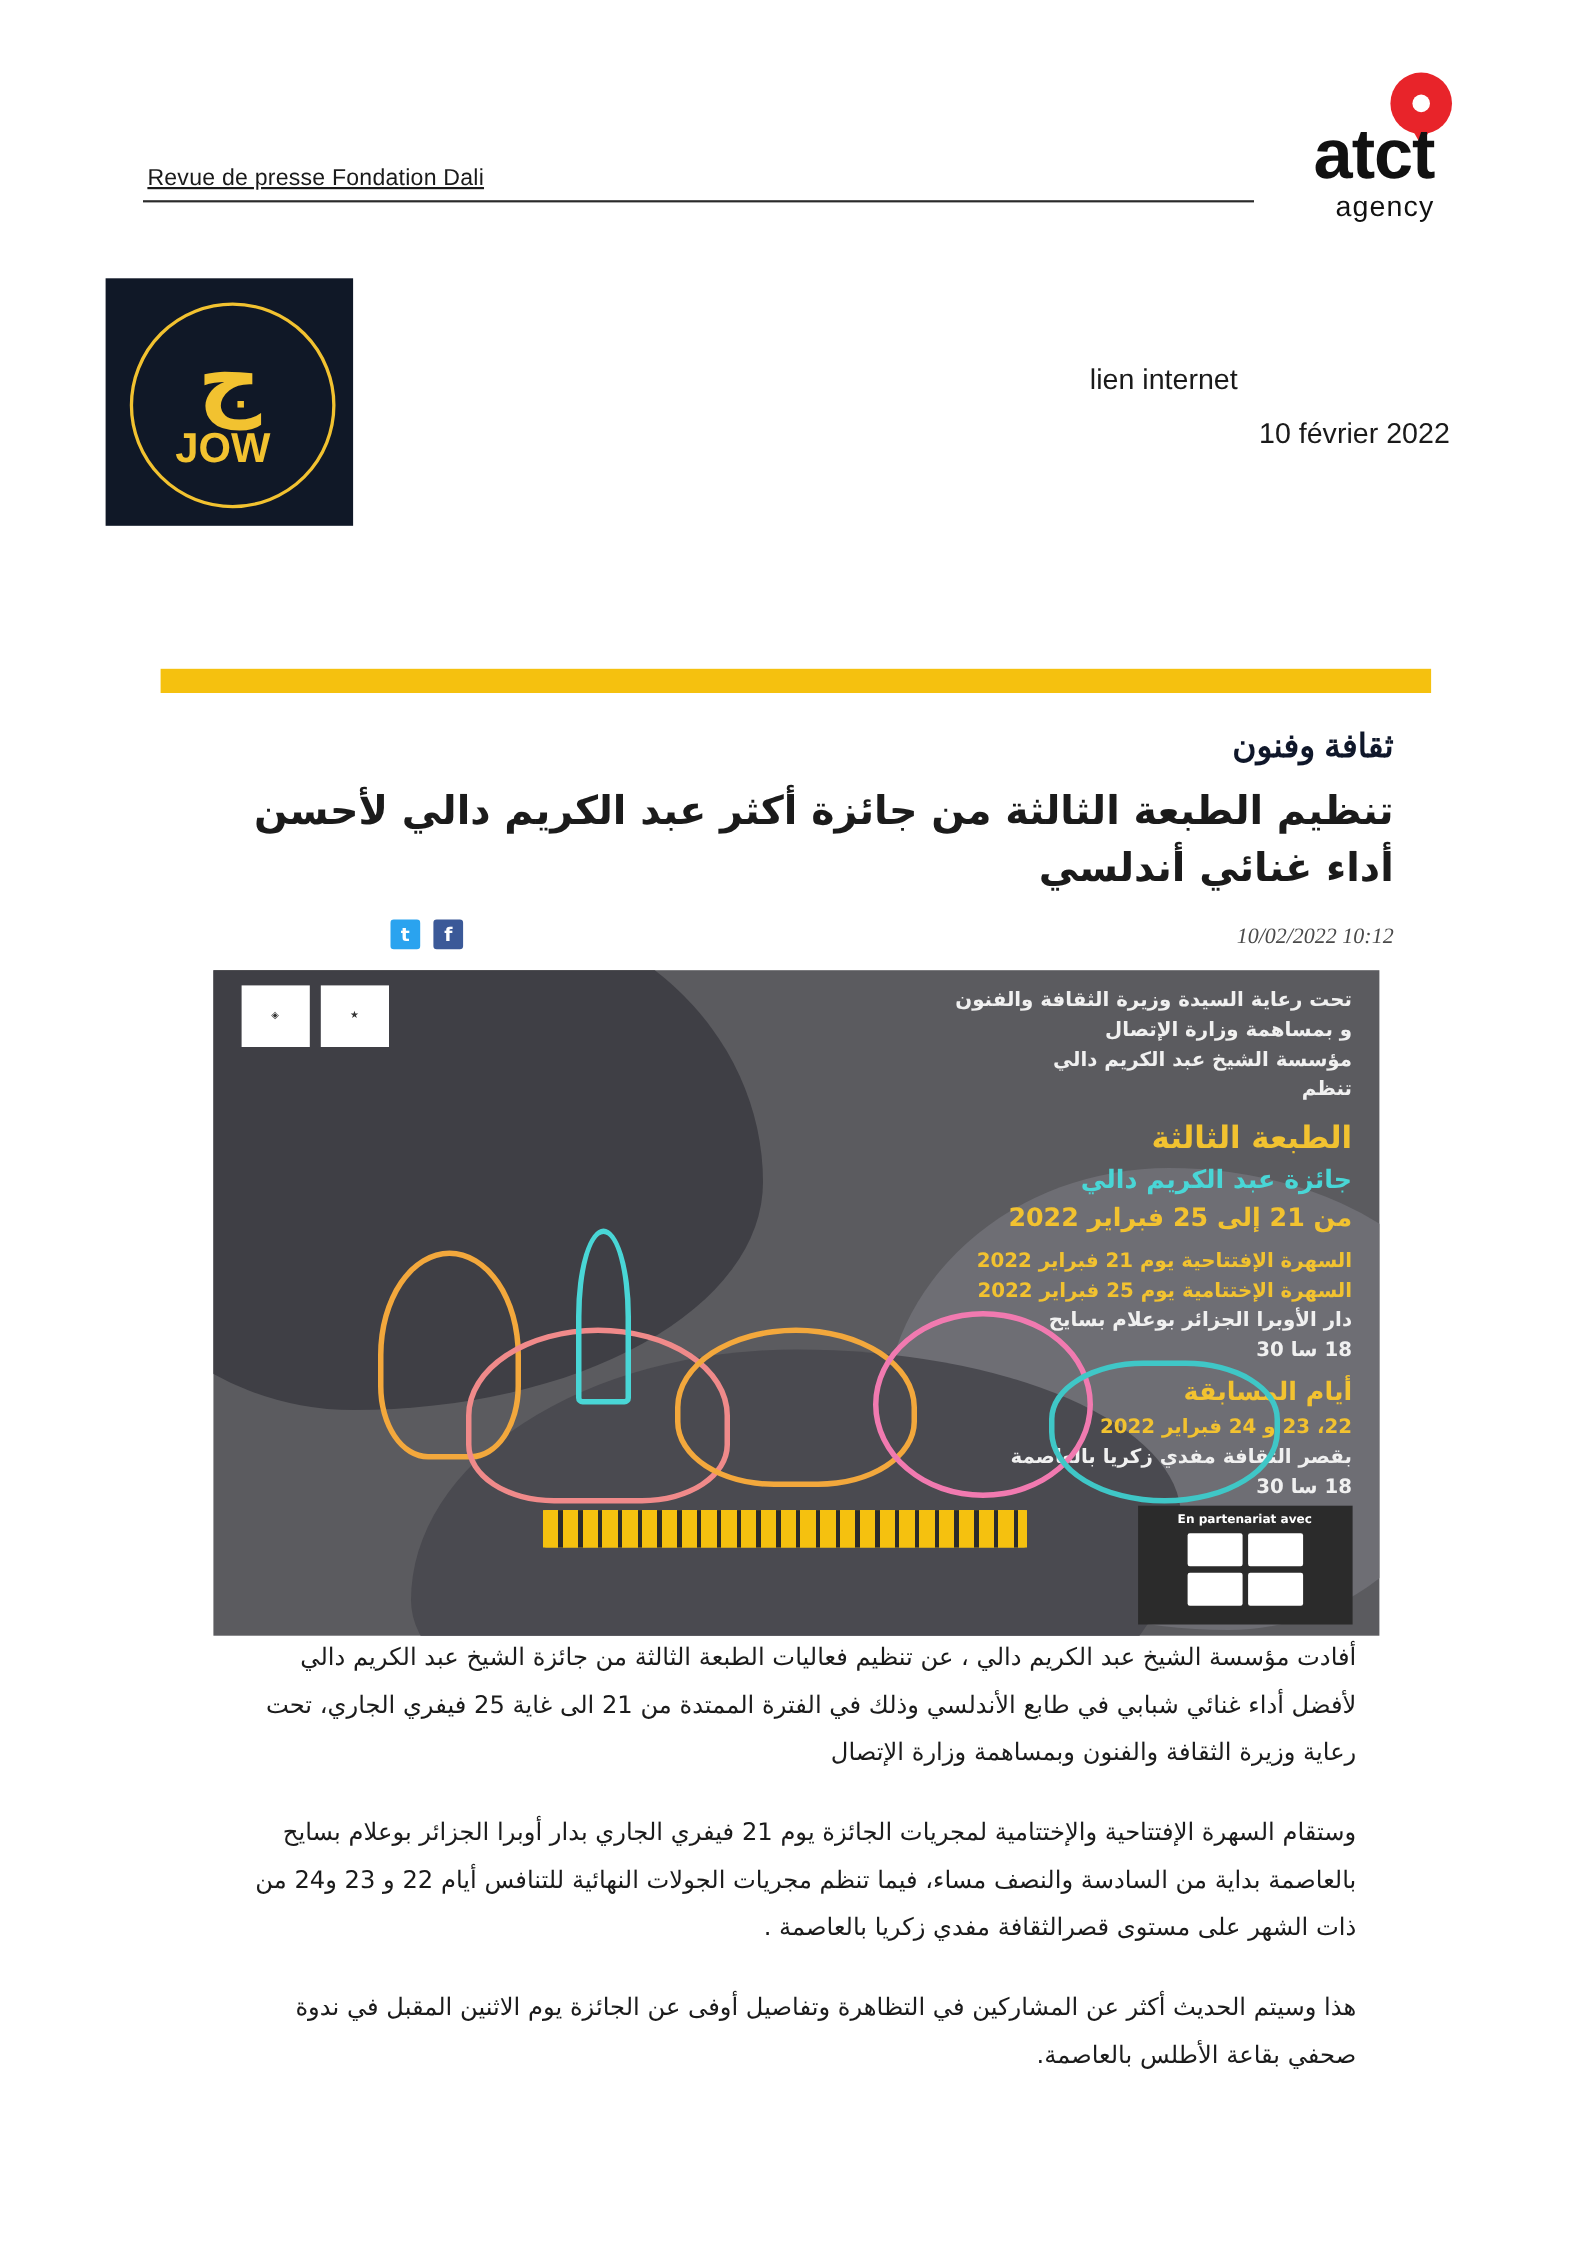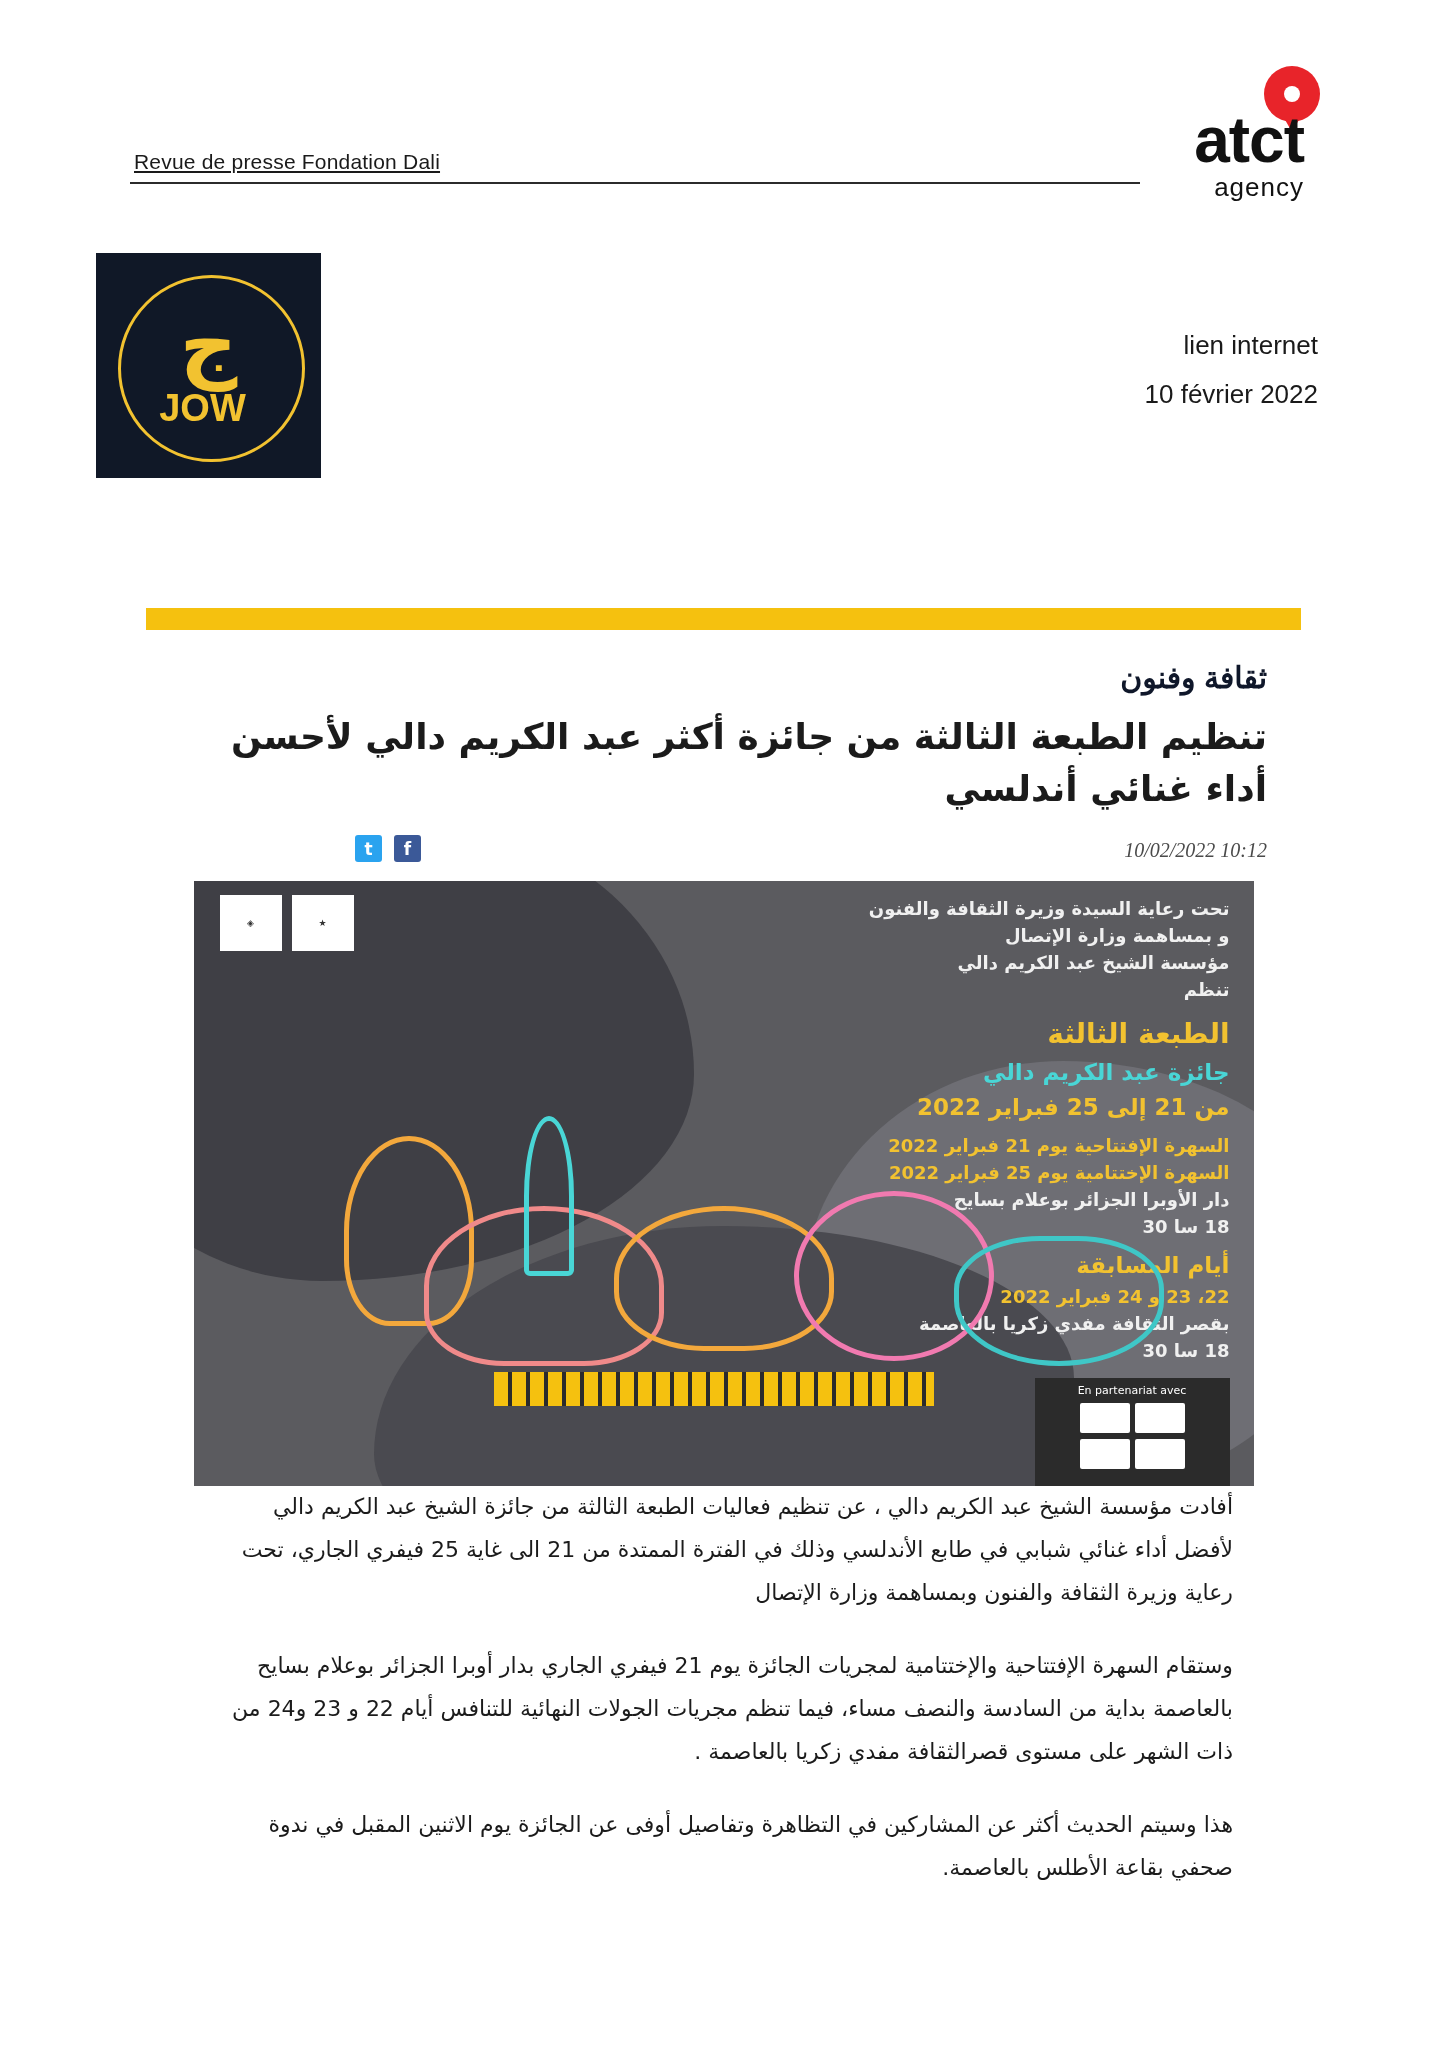--- a/index.html
+++ b/index.html
@@ -147,20 +147,21 @@
     position: absolute;
     right: 130px;
     top: 330px;
     width: 520px;
     text-align: right;
   }
   .meta .lien {
     font-size: 26px;
     color: #1a1a1a;
     margin-bottom: 18px;
+    text-align: center;
   }
   .meta .date {
     font-size: 26px;
     color: #1a1a1a;
   }
 
   
   .article {
     position: absolute;
     left: 146px;
@@ -359,31 +360,32 @@
     justify-content: center;
     font-size: 9px;
     color: #555;
     font-family: "DejaVu Sans", sans-serif;
     text-align: center;
     padding: 0 4px;
   }
   .partner-box {
     position: absolute;
     right: 24px;
-    bottom: 0;
+    bottom: 10px;
     width: 195px;
     height: 108px;
     background: #2b2b2b;
     color: #fff;
     font-size: 11px;
     padding: 6px;
     box-sizing: border-box;
     direction: ltr;
     text-align: center;
     font-family: "DejaVu Sans", sans-serif;
+    font-weight: bold;
   }
   .partner-box .row {
     display: flex;
     gap: 5px;
     justify-content: center;
     margin-top: 6px;
   }
   .partner-box .row span {
     width: 50px;
     height: 30px;

